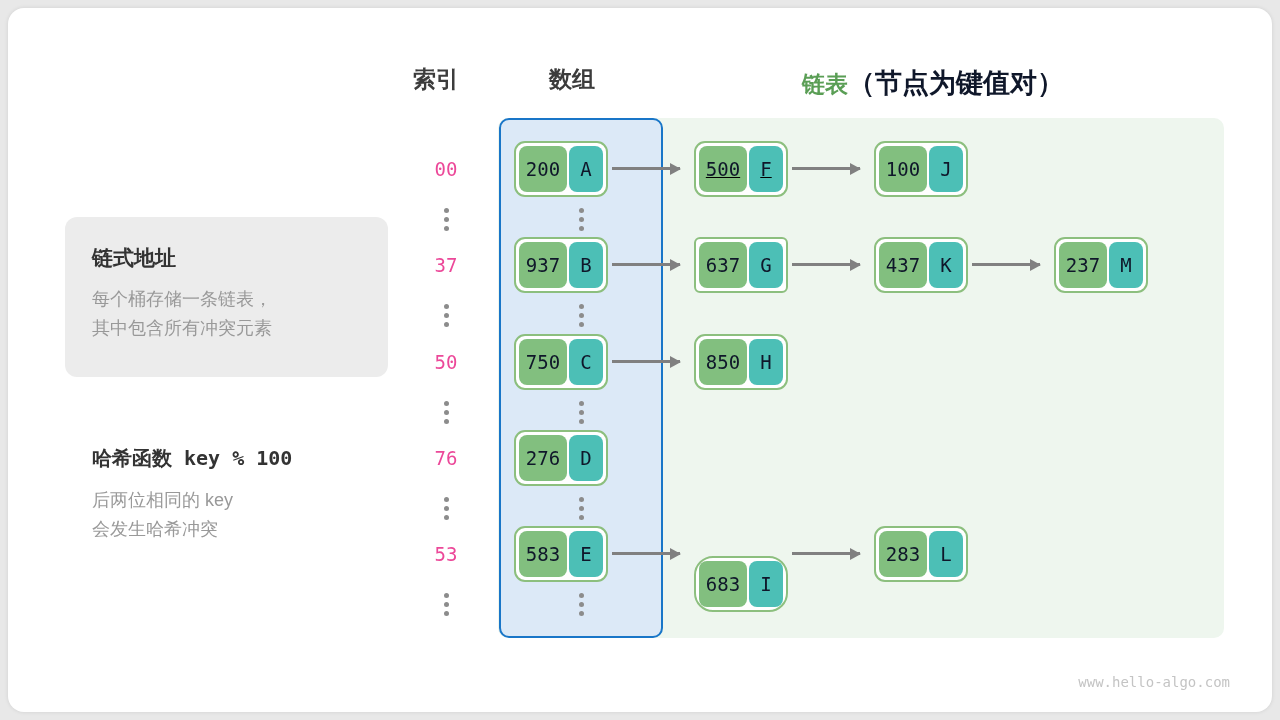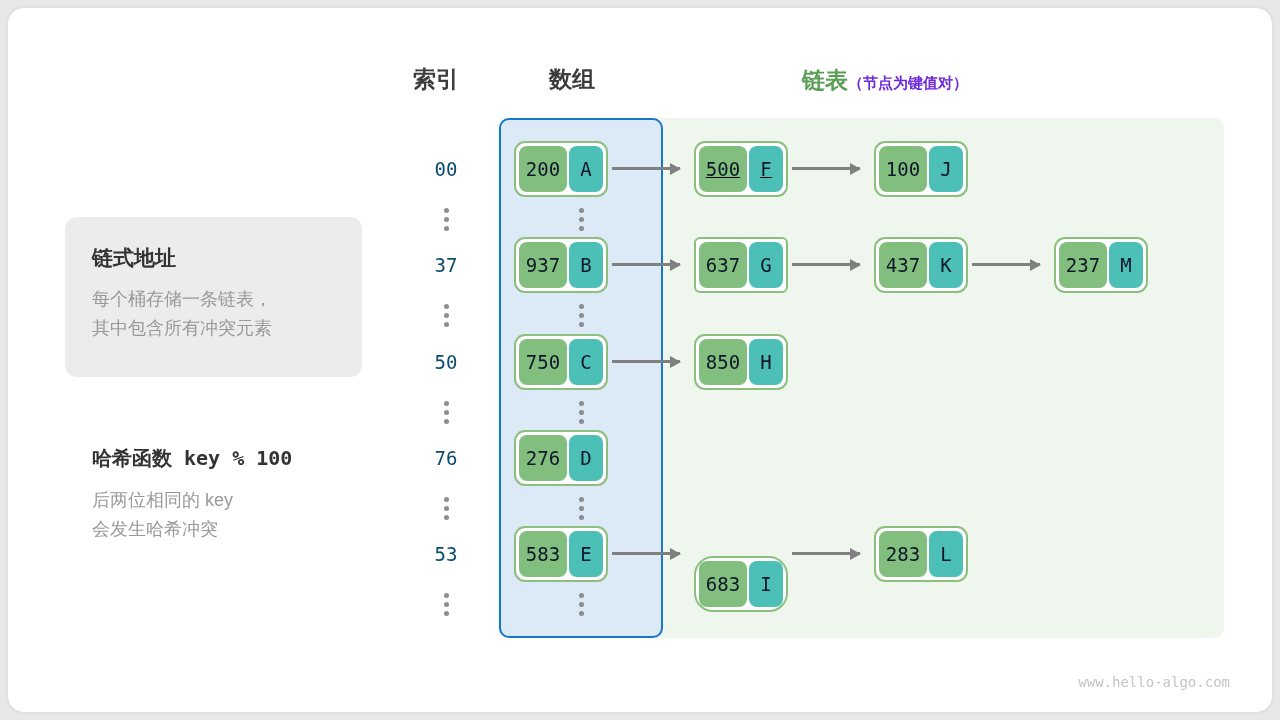--- a/index.html
+++ b/index.html
@@ -36,21 +36,21 @@
     position: absolute;
     font-weight: bold;
     font-size: 23px;
     color: #3c3c3c;
     white-space: nowrap;
   }
   #hdr-index { left: 405px; top: 56px; }
   #hdr-array { left: 541px; top: 56px; }
   #hdr-list  { left: 794px; top: 57px; font-size: 22px; }
   #hdr-list .accent { color: #5a9e55; font-weight: bold; font-size: 23px; }
-  #hdr-list .sub { color: #6d28d9; font-weight: bold; font-size: 15px; }
+  #hdr-list .sub { color: #0f172a; font-weight: bold; font-size: 27px; }
 
   
   #list-panel {
     position: absolute;
     left: 490px;
     top: 110px;
     width: 726px;
     height: 520px;
     background: #eef6ee;
     border-radius: 10px;
@@ -66,21 +66,21 @@
     border-radius: 10px;
     box-sizing: border-box;
   }
   .index-label {
     position: absolute;
     left: 415px;
     width: 46px;
     text-align: center;
     font-family: "DejaVu Sans Mono", monospace;
     font-size: 19px;
-    color: #0c4a6e;
+    color: #ec4899;
     line-height: 62px;
     height: 62px;
   }
 
   
   .node {
     position: absolute;
     display: flex;
     width: 94px;
     height: 56px;
@@ -134,21 +134,21 @@
     margin: 4px auto 0 auto;
     border-radius: 50%;
     background: #8c8c8c;
   }
 
   
   #info-card {
     position: absolute;
     left: 57px;
     top: 209px;
-    width: 297px;
+    width: 323px;
     height: 160px;
     background: #ececec;
     border-radius: 12px;
   }
   #info-title {
     position: absolute;
     left: 27px;
     top: 27px;
     font-size: 21px;
     font-weight: bold;

